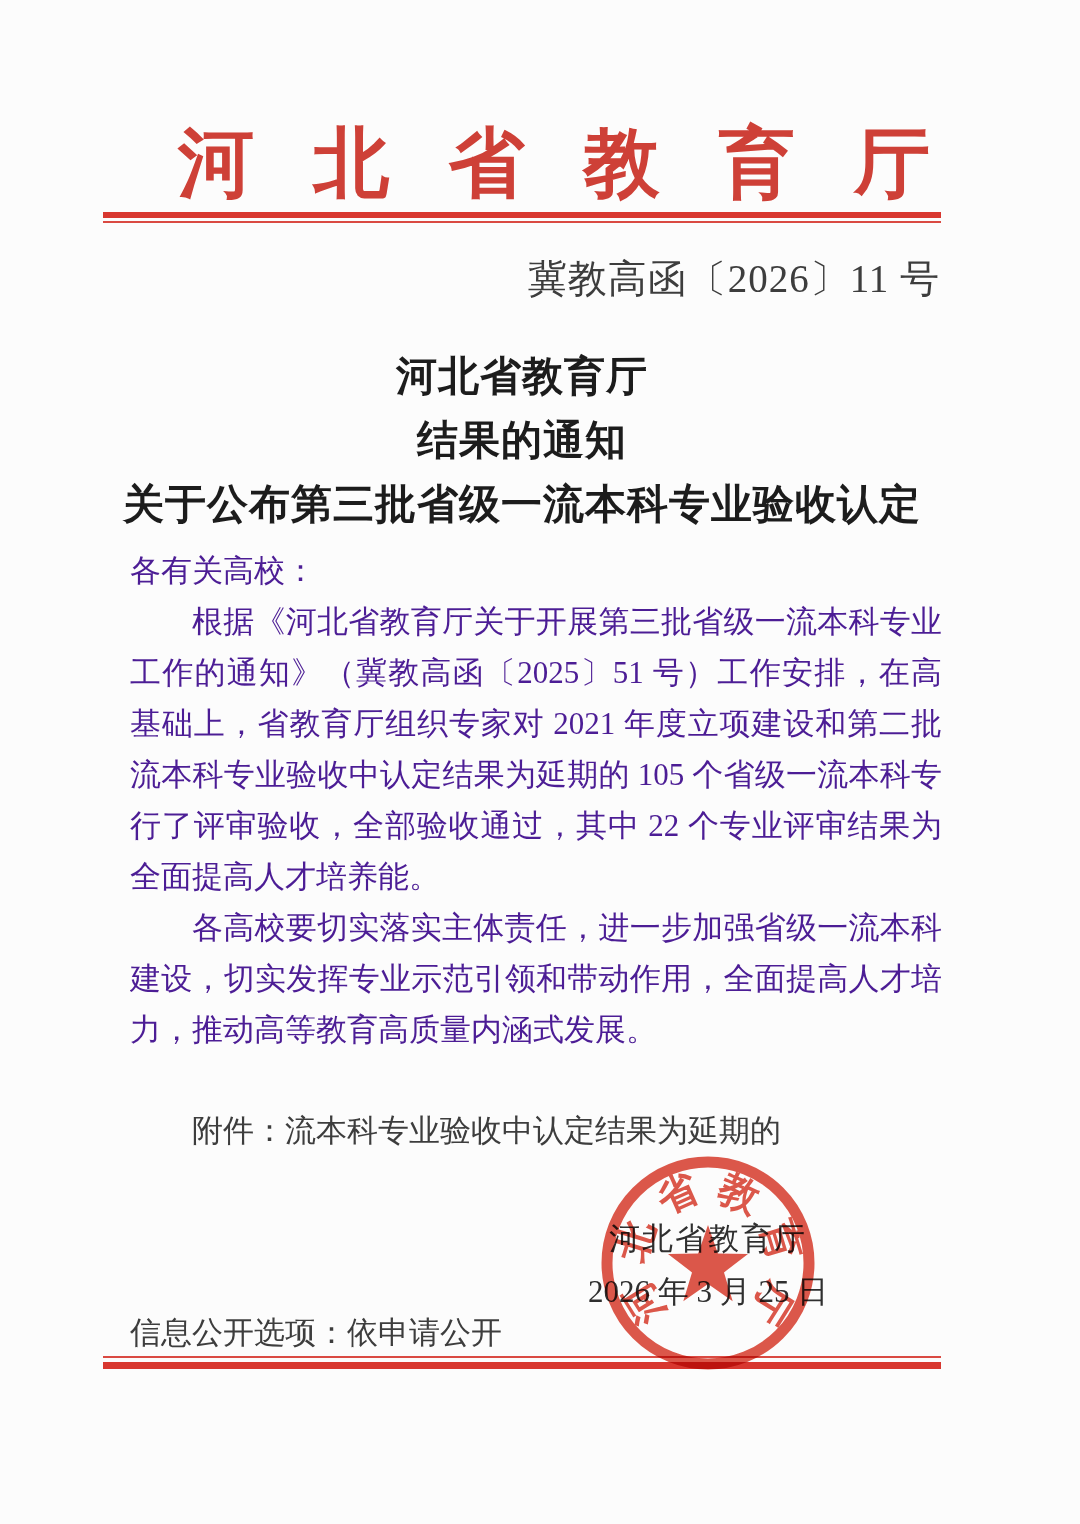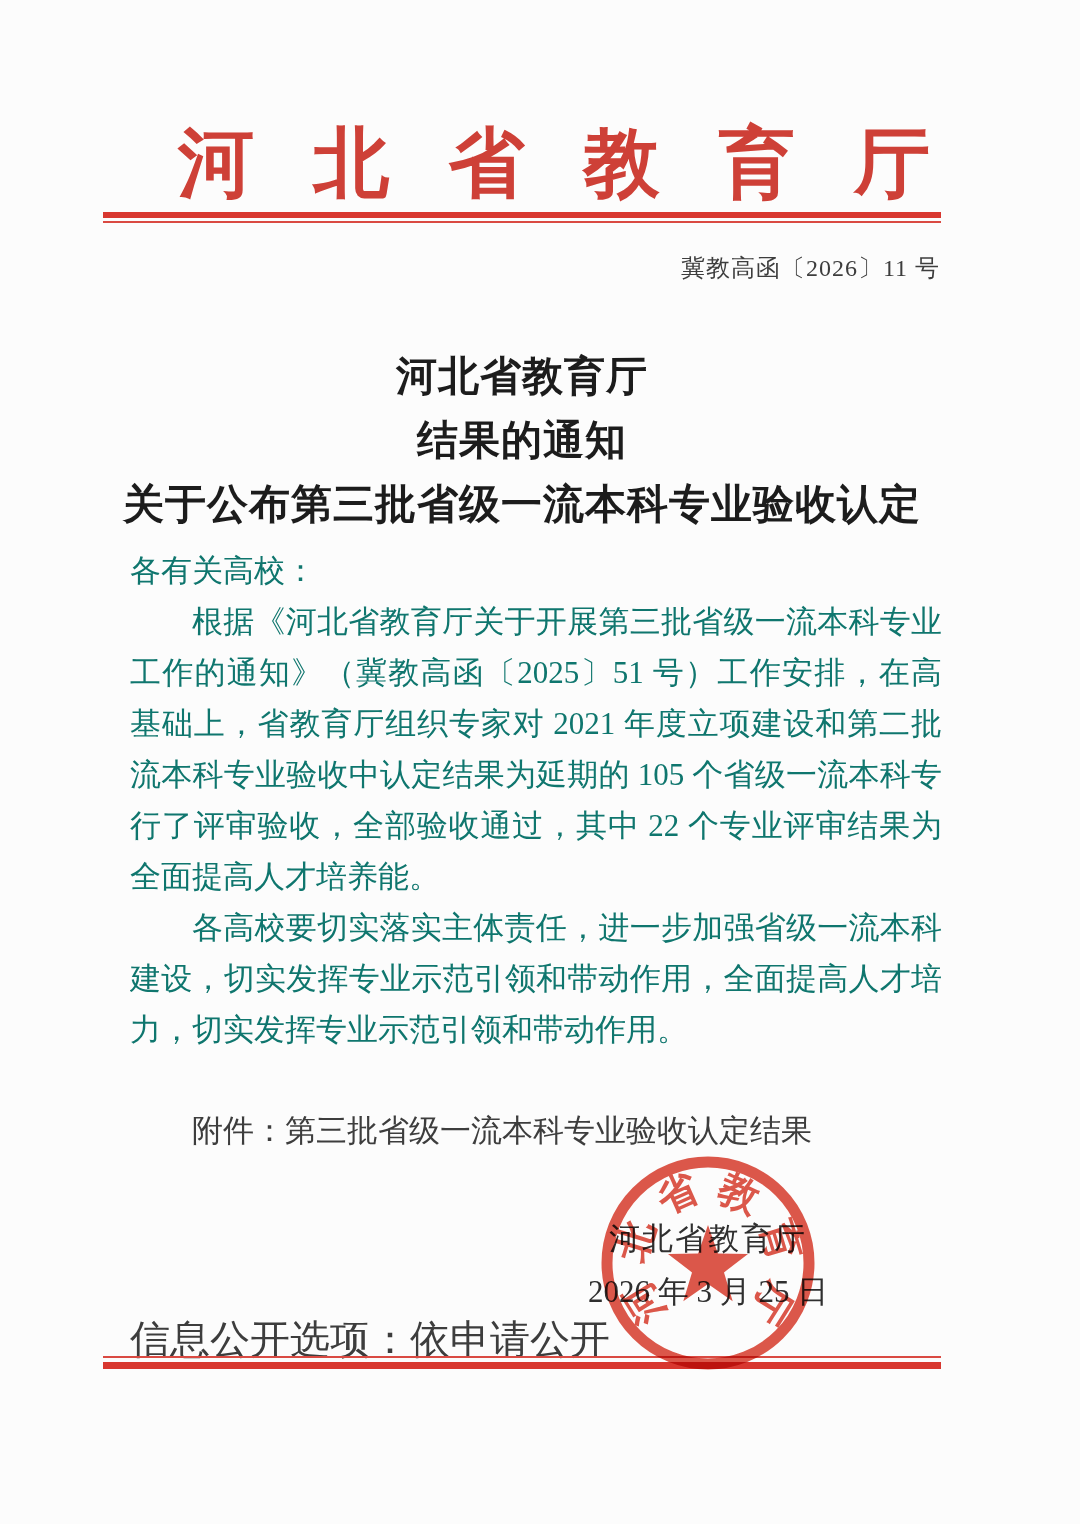--- a/index.html
+++ b/index.html
@@ -43,21 +43,21 @@
     top: 221px;
     width: 838px;
     height: 2px;
     background: #da4a42;
   }
   .doc-number {
     position: absolute;
     left: 440px;
     top: 252px;
     width: 500px;
-    font-size: 24px;
+    font-size: 39px;
     color: #3d3d3d;
     text-align: right;
     letter-spacing: 1px;
   }
   
   .title {
     position: absolute;
     left: 103px;
     top: 344px;
     width: 838px;
@@ -69,21 +69,21 @@
     letter-spacing: 1px;
   }
   
   .body-block {
     position: absolute;
     left: 130px;
     top: 545px;
     width: 812px;
     font-size: 31px;
     line-height: 51px;
-    color: #0f766e;
+    color: #4c1d95;
   }
   .line { height: 51px; white-space: nowrap; }
   .line.fill {
     white-space: normal;
     text-align: justify;
     text-align-last: justify;
     text-justify: inter-character;
     overflow: hidden;
   }
   .line.indent { padding-left: 62px; }
@@ -112,21 +112,21 @@
     top: 1271px;
     width: 300px;
     text-align: center;
     font-size: 31px;
     color: #2f2f2f;
   }
   .disclosure {
     position: absolute;
     left: 130px;
     top: 1312px;
-    font-size: 40px;
+    font-size: 31px;
     color: #3d3d3d;
   }
   
   .rule-bottom-thin {
     position: absolute;
     left: 103px;
     top: 1356px;
     width: 838px;
     height: 2px;
     background: #da4a42;
@@ -182,24 +182,24 @@
   <div class="body-block">
     <div class="line">各有关高校：</div>
     <div class="line indent fill">根据《河北省教育厅关于开展第三批省级一流本科专业验收</div>
     <div class="line fill">工作的通知》（冀教高函〔2025〕51 号）工作安排，在高校自评的</div>
     <div class="line fill">基础上，省教育厅组织专家对 2021 年度立项建设和第二批省级一</div>
     <div class="line fill">流本科专业验收中认定结果为延期的 105 个省级一流本科专业进</div>
     <div class="line fill">行了评审验收，全部验收通过，其中 22 个专业评审结果为优秀。</div>
     <div class="line">全面提高人才培养能。</div>
     <div class="line indent fill">各高校要切实落实主体责任，进一步加强省级一流本科专业</div>
     <div class="line fill">建设，切实发挥专业示范引领和带动作用，全面提高人才培养能</div>
-    <div class="line">力，切实发挥专业示范引领和带动作用。</div>
+    <div class="line">力，推动高等教育高质量内涵式发展。</div>
   </div>
 
-  <div class="attachment">附件：第三批省级一流本科专业验收认定结果</div>
+  <div class="attachment">附件：流本科专业验收中认定结果为延期的</div>
 
   <div class="sign-name">河北省教育厅</div>
   <div class="sign-date">2026 年 3 月 25 日</div>
 
   <div class="disclosure">信息公开选项：依申请公开</div>
 
   <div class="rule-bottom-thin"></div>
   <div class="rule-bottom-thick"></div>
 
   <svg class="seal" viewBox="0 0 240 240">

